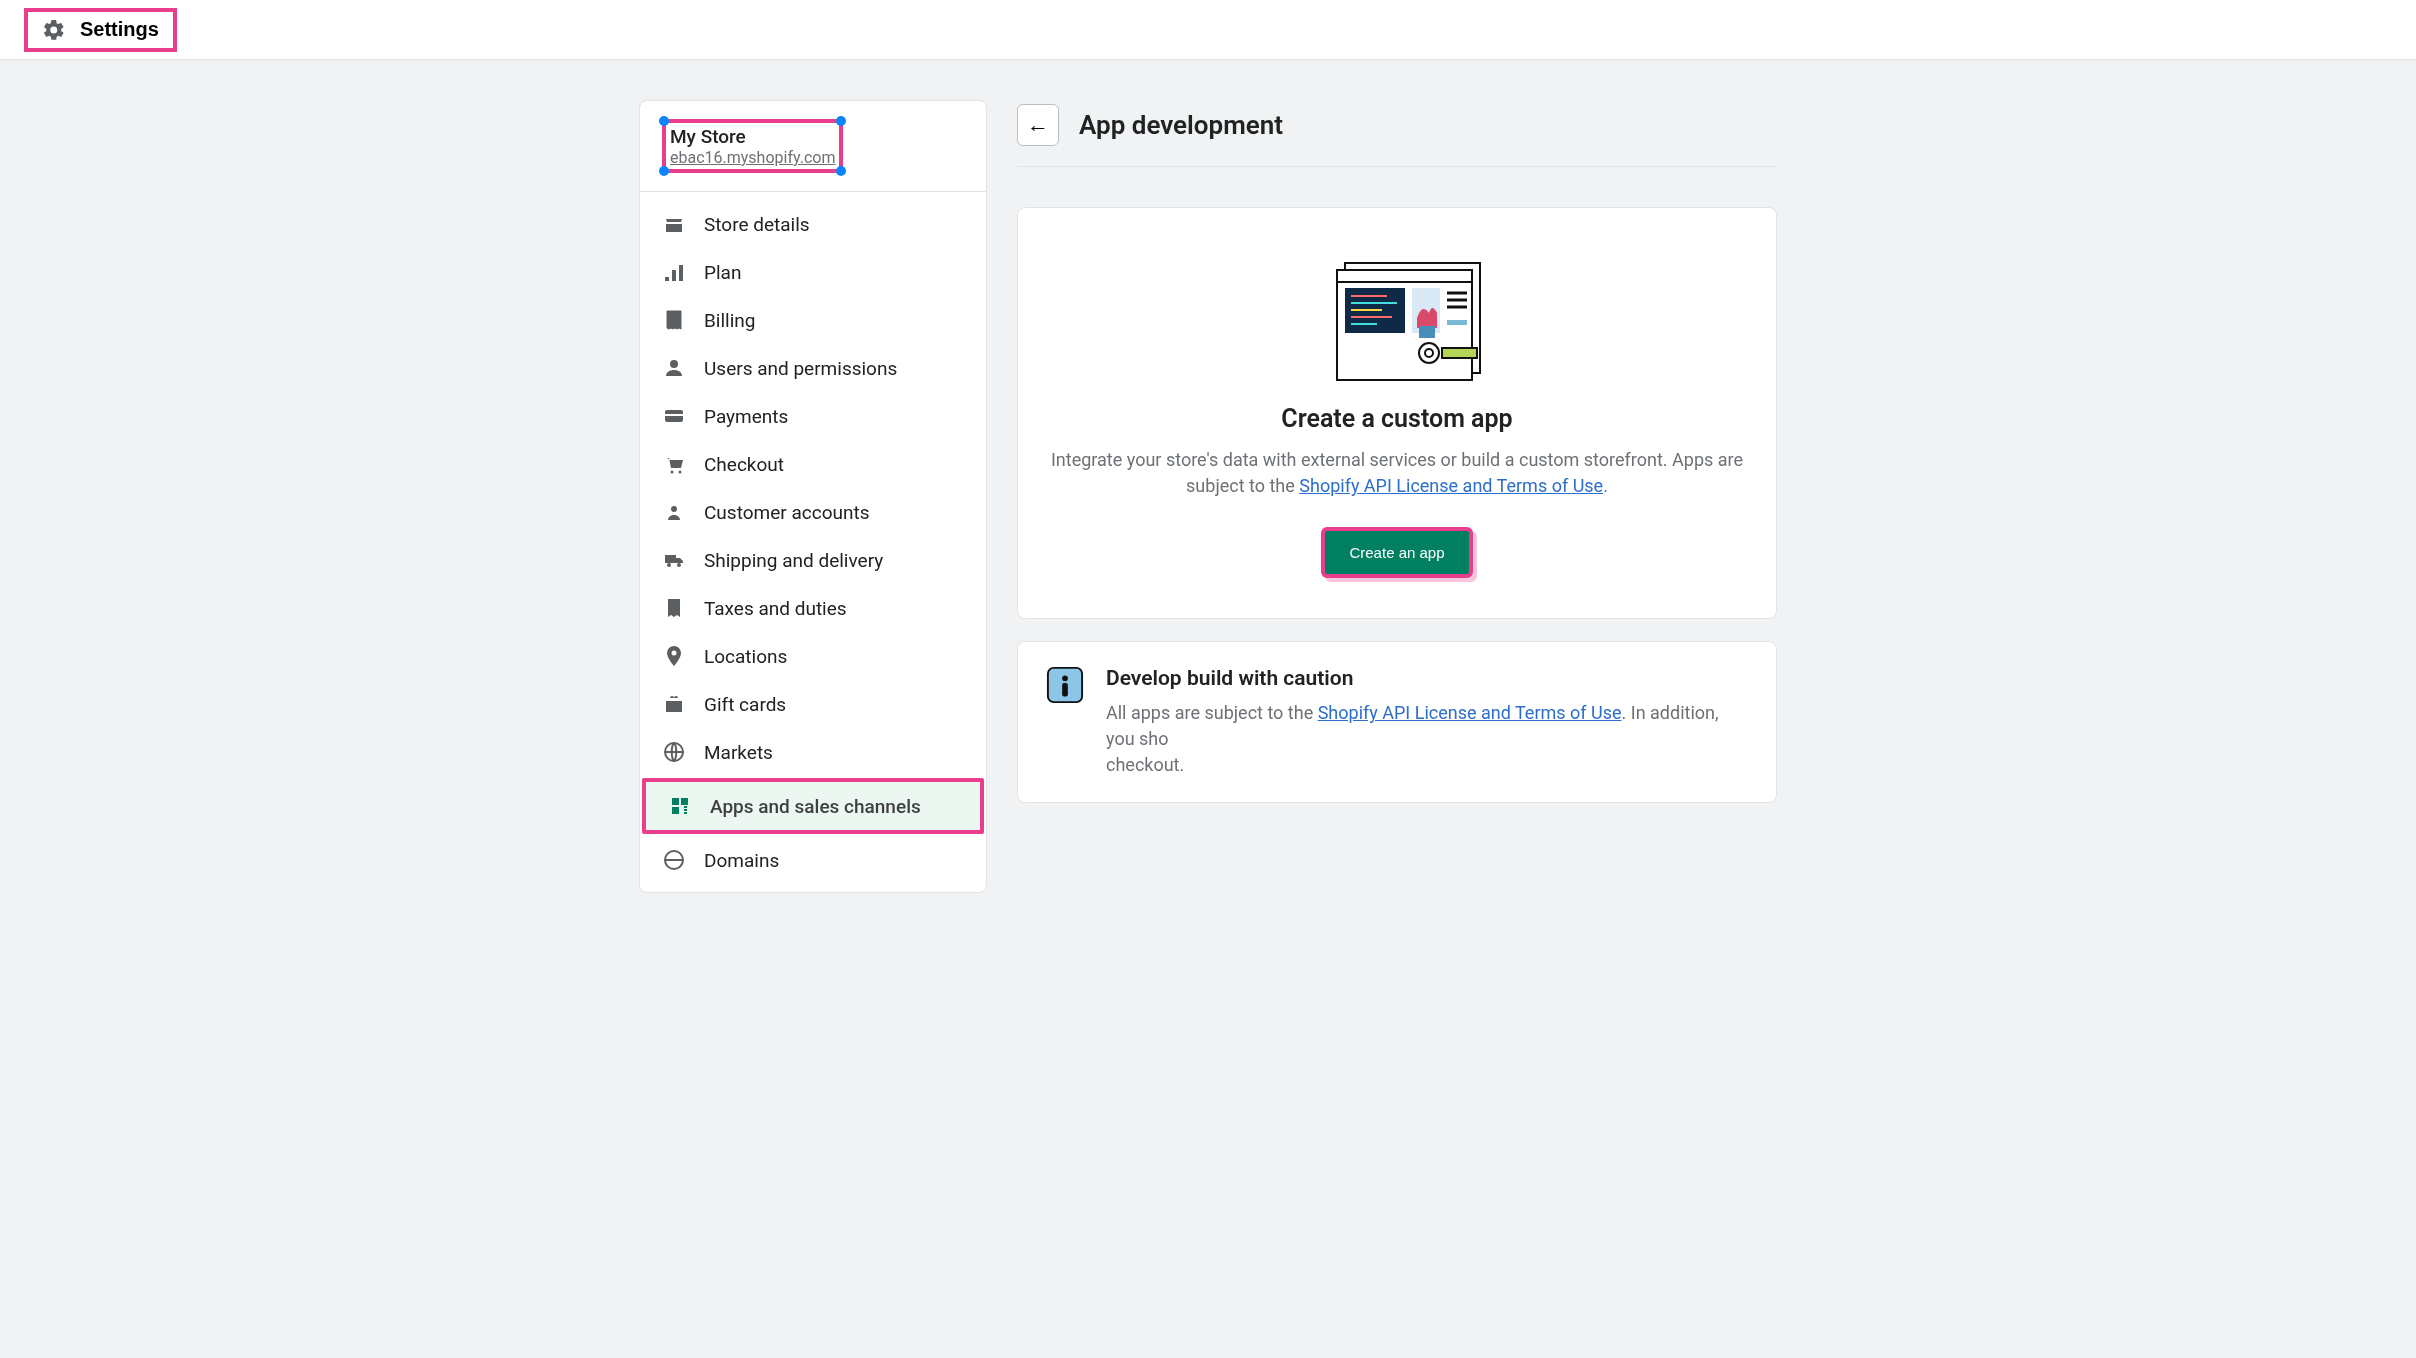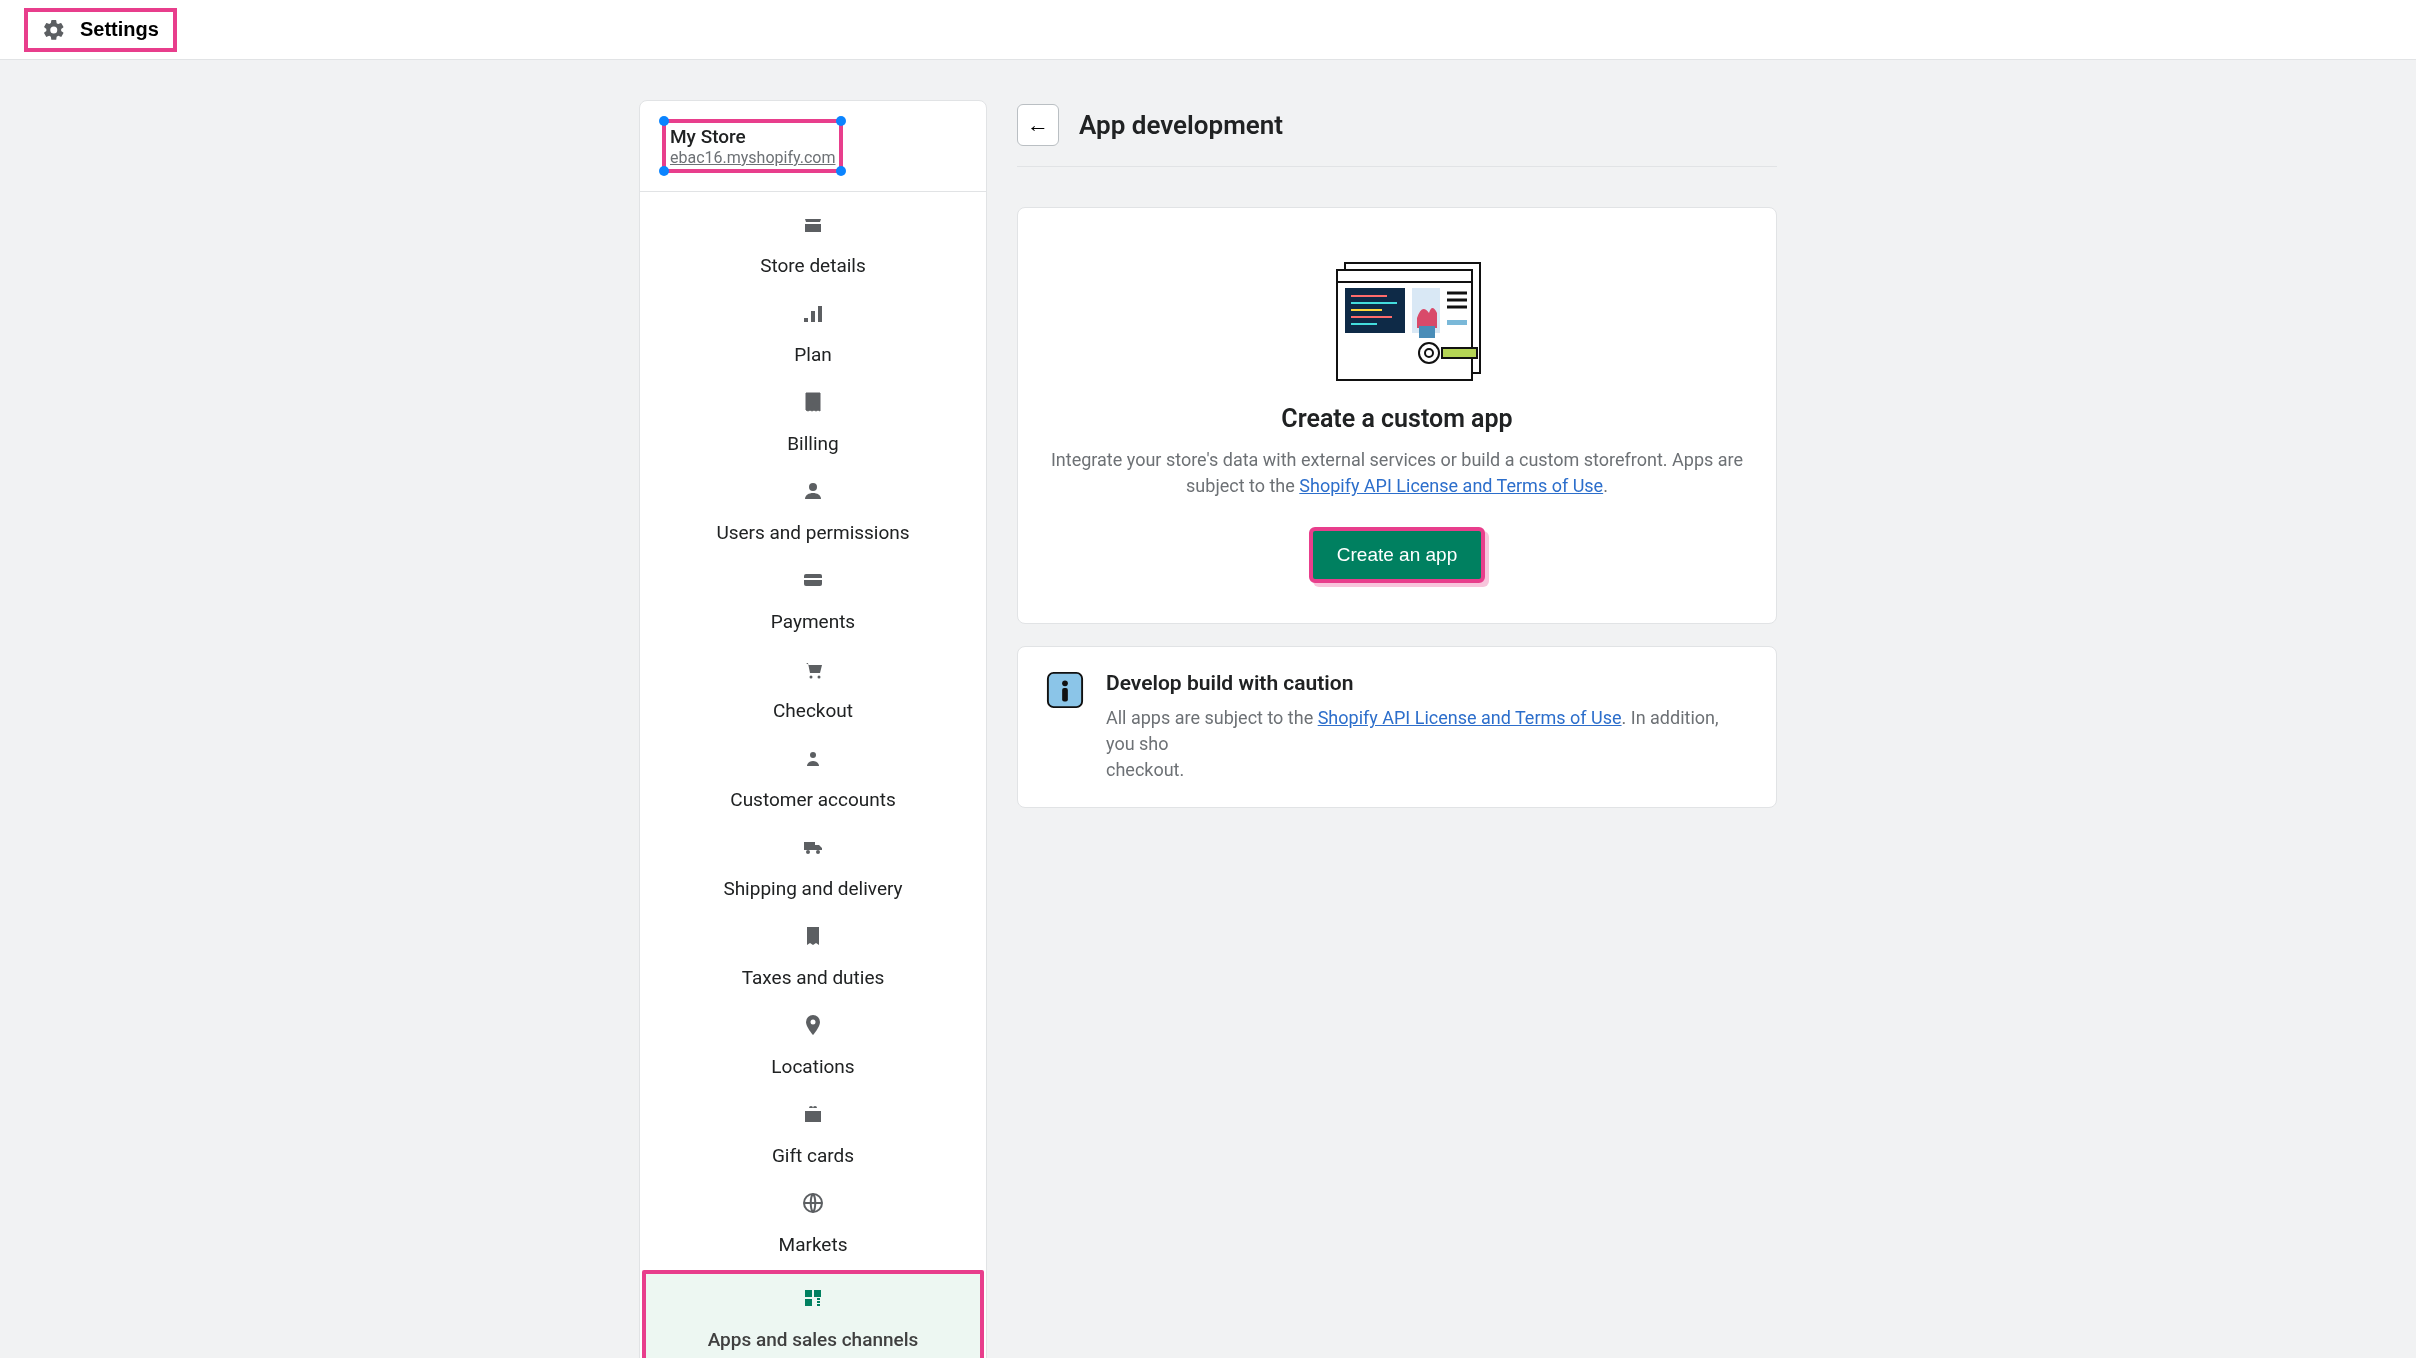--- a/index.html
+++ b/index.html
@@ -15,41 +15,41 @@
 .sidebar { width:348px; background:#fff; border:1px solid #e1e3e5; border-radius:8px; overflow:hidden; }
 .store-header { padding:18px 22px; border-bottom:1px solid #e1e3e5; position:relative; }
 .store-header .hl { border:4px solid #e83e8c; display:inline-block; padding:2px 4px; position:relative; }
 .store-header .hl .dot { width:10px; height:10px; background:#0b84ff; border-radius:50%; position:absolute; }
 .store-header .hl .dot.tl{top:-7px;left:-7px;} .store-header .hl .dot.tr{top:-7px;right:-7px;}
 .store-header .hl .dot.bl{bottom:-7px;left:-7px;} .store-header .hl .dot.br{bottom:-7px;right:-7px;}
 .store-name { font-size:19px; font-weight:500; }
 .store-url { font-size:16px; text-decoration:underline; color:#6d7175; }
 
 .nav-list { list-style:none; padding:8px 0; }
-.nav-item { display:flex; align-items:center; gap:18px; padding:12px 22px; font-size:19px; color:#202223; cursor:pointer; position:relative;flex-direction:column; }
+.nav-item { display:flex; align-items:center; gap:18px; padding:12px 22px; font-size:19px; color:#202223; cursor:pointer; position:relative; }
 .nav-item .icon { width:24px; height:24px; flex-shrink:0; color:#5c5f62; display:flex; align-items:center; justify-content:center; }
 .nav-item.active { background:#edf7f2; color:#404040; font-weight:500; }
 .nav-item.active .icon { color:#008060; }
 .nav-item.hl-wrap { margin:2px 2px; border:4px solid #e83e8c; border-radius:2px; }
 
 
 .main { flex:1; max-width: 760px; padding-top:4px;}
 .page-head { display:flex; align-items:center; gap:20px; padding-bottom:20px; border-bottom:1px solid #e1e3e5; margin-bottom:40px;}
 .back-btn { width:42px; height:42px; border:1px solid #babfc3; border-radius:6px; background:#fff; display:flex; align-items:center; justify-content:center; cursor:pointer; font-size:22px;}
 .page-title { font-size:26px; font-weight:600; }
 
 .card { background:#fff; border:1px solid #e1e3e5; border-radius:8px; padding:40px 28px; margin-bottom:22px; }
 .empty-card { text-align:center; }
 .illus { display:flex; justify-content:center; margin-bottom:16px; }
 .illus svg { width:200px; height:140px; }
 .empty-title { font-size:25px; font-weight:600; margin-bottom:14px; }
 .empty-desc { font-size:18px; color:#6d7175; line-height:1.45; margin-bottom:28px; }
 .empty-desc a { color:#2c6ecb; text-decoration:underline; }
 .cta-wrap { display:flex; justify-content:center; }
-.cta-btn { background:#008060; color:#fff; border:none; padding:13px 24px; font-size:19px; border-radius:6px; cursor:pointer; border:4px solid #e83e8c; box-shadow: 4px 4px 0 0 rgba(232,62,140,.3); }
+.cta-btn { background:#008060; color:#fff; border:none; padding:13px 24px; font-size:15px; border-radius:6px; cursor:pointer; border:4px solid #e83e8c; box-shadow: 4px 4px 0 0 rgba(232,62,140,.3); }
 
 .caution-card { display:flex; gap:22px; padding:24px 28px; }
 .caution-icon { width:38px; height:38px; flex-shrink:0; }
 .caution-title { font-size:21px; font-weight:600; margin-bottom:10px;}
 .caution-text { font-size:18px; color:#6d7175; line-height:1.45; }
 .caution-text a { color:#2c6ecb; text-decoration:underline; }
 </style>
 </head>
 <body>
 

